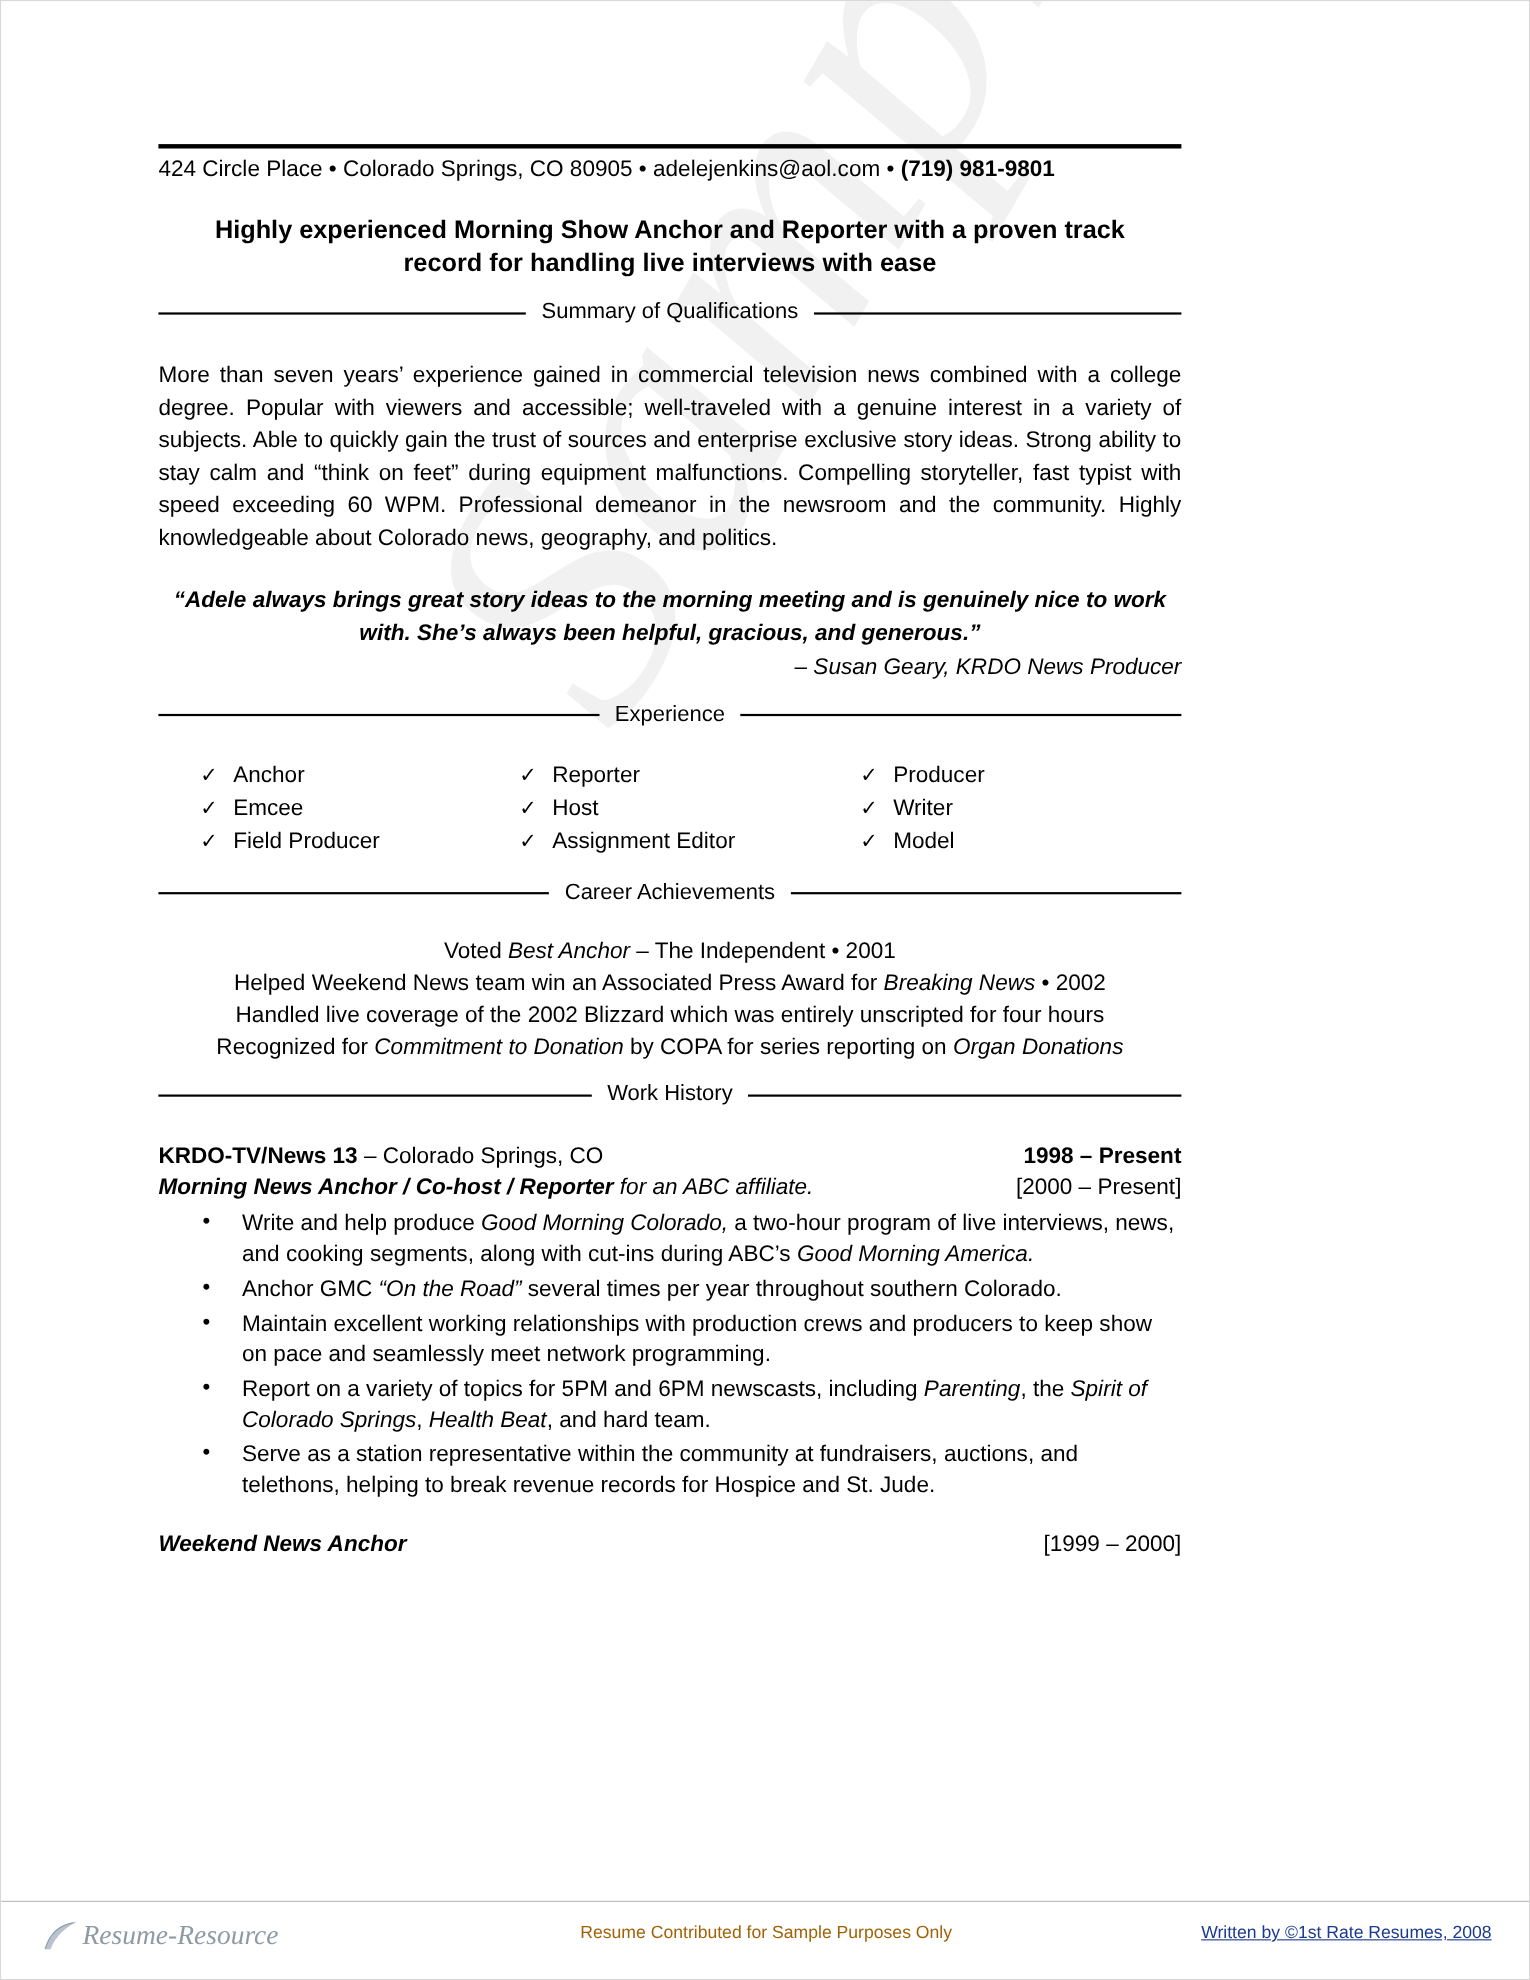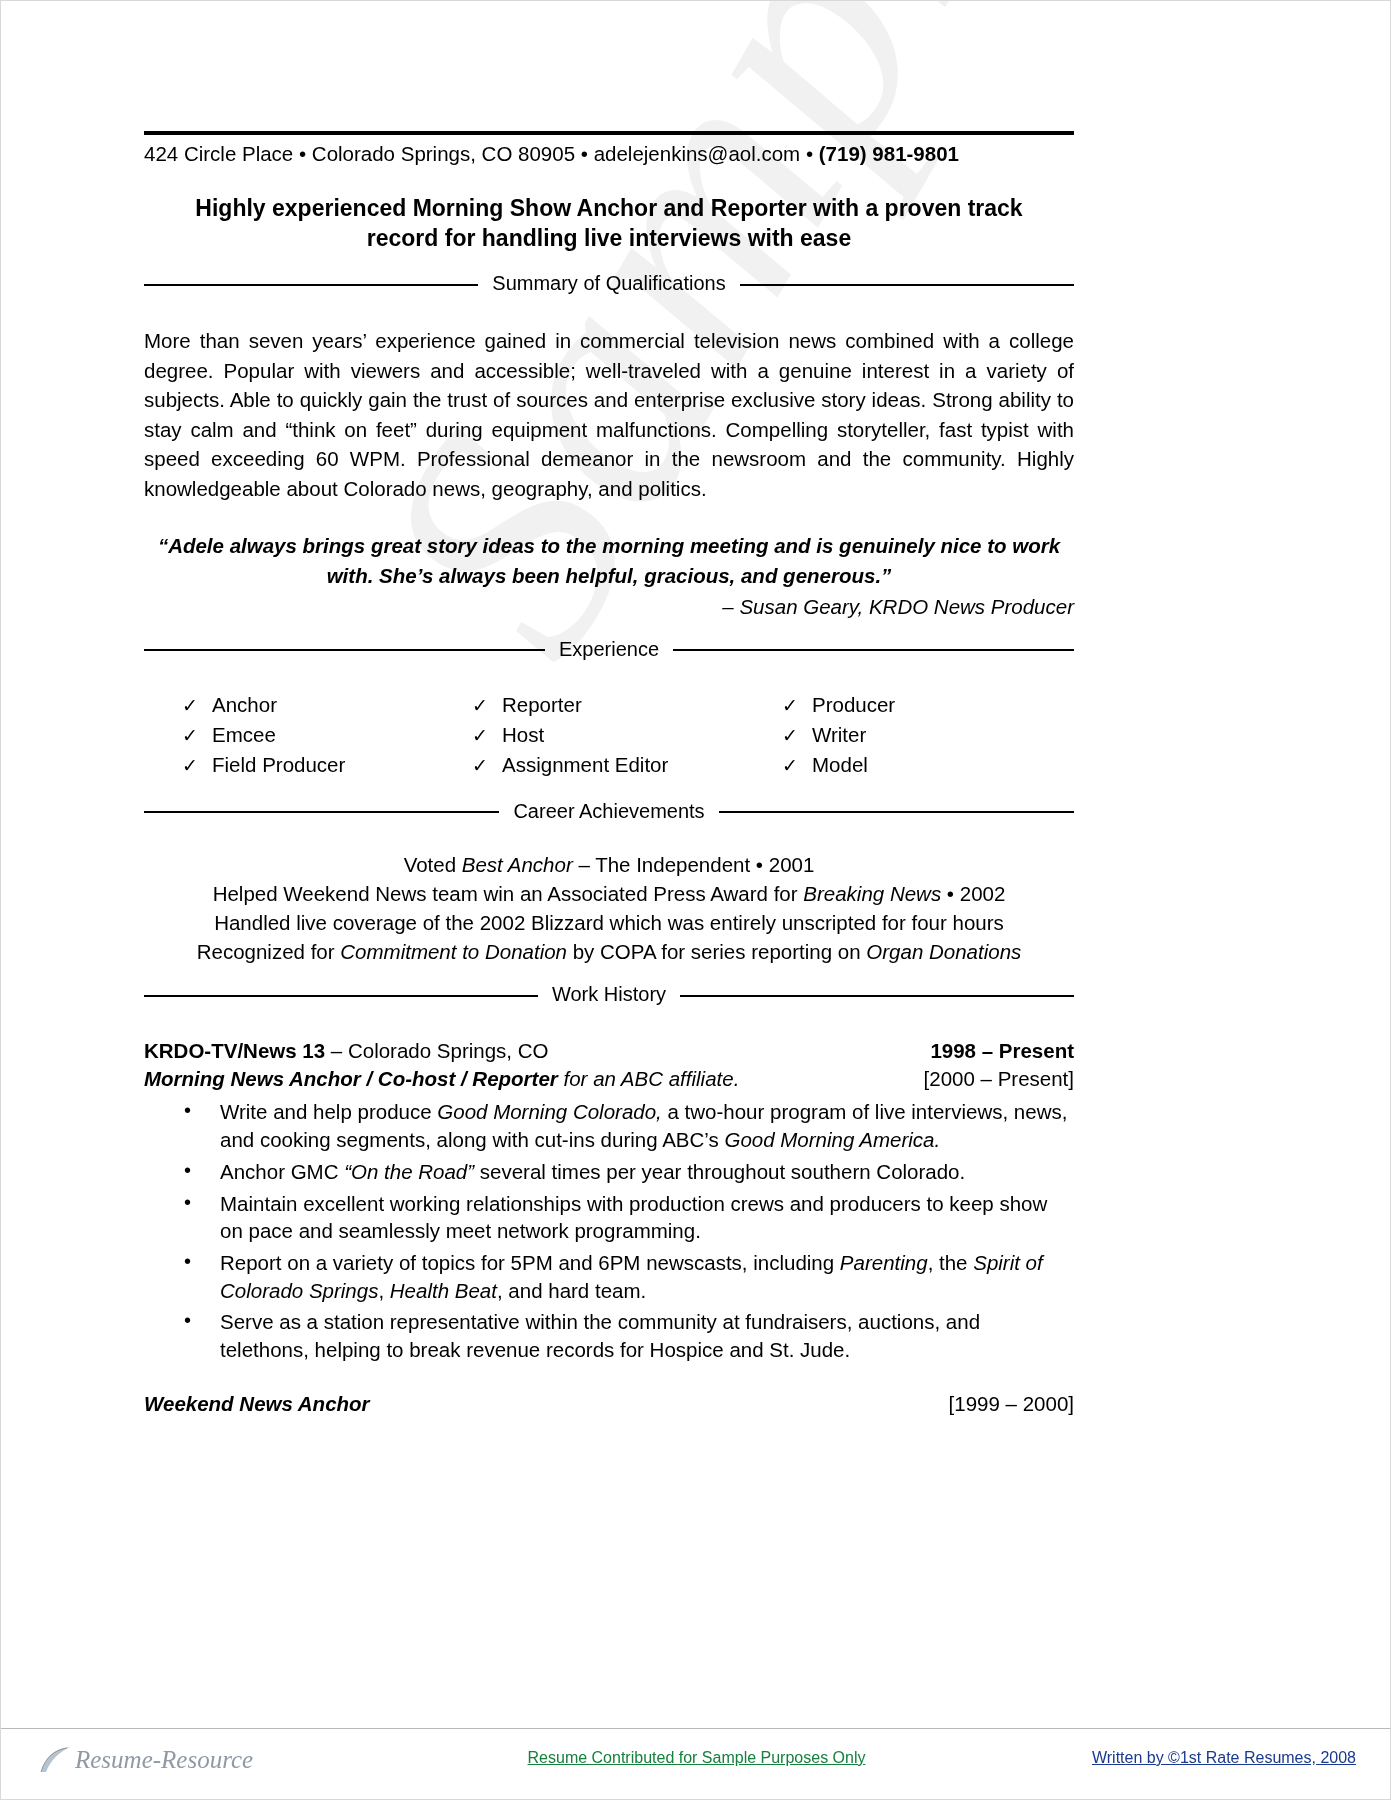--- a/index.html
+++ b/index.html
@@ -256,22 +256,21 @@
     color: #8f9aa5;
     letter-spacing: 0px;
     white-space: nowrap;
   }
   .footer-center {
     position: absolute;
     left: 0; right: 0;
     top: 20px;
     text-align: center;
     font-size: 16px;
-    color: #15803d;
-    text-decoration: underline;
+    color: #a16207;
   }
   .footer-right {
     position: absolute;
     right: 36px;
     top: 20px;
     font-size: 16px;
     color: #1a3a8f;
     text-decoration: underline;
     white-space: nowrap;
   }

